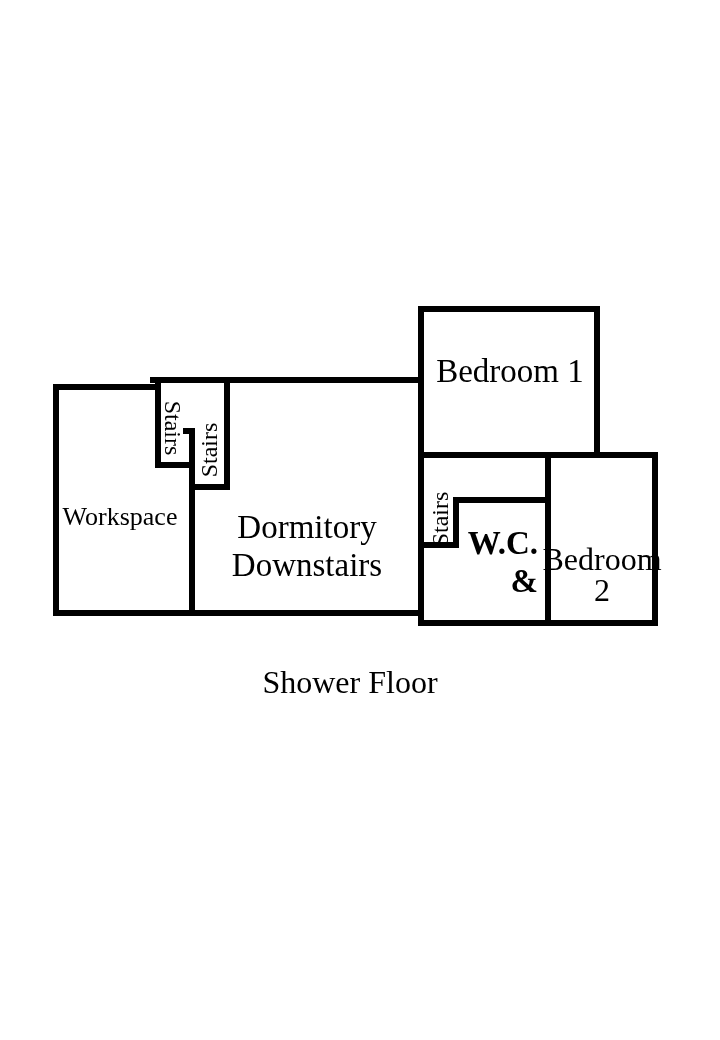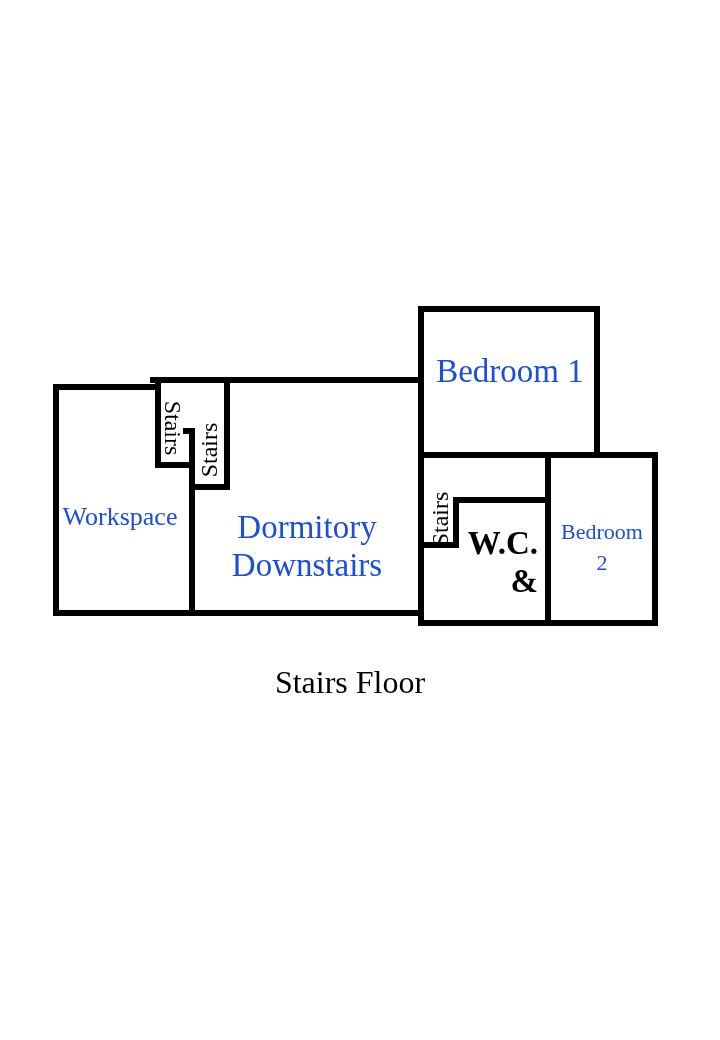--- a/index.html
+++ b/index.html
@@ -18,33 +18,33 @@
   }
   .wall {
     position: absolute;
     background: #000000;
   }
   .room-label {
     position: absolute;
     transform: translate(-50%, -50%);
     text-align: center;
     white-space: nowrap;
-    color: #1d4ed8;
+    color: #000000;
   }
   .stairs-label {
     position: absolute;
     white-space: nowrap;
     font-size: 24px;
     color: #000000;
   }
   .rot-cw  { transform: translate(-50%, -50%) rotate(90deg); }
   .rot-ccw { transform: translate(-50%, -50%) rotate(-90deg); }
   .fs26 { font-size: 26px; }
   .fs33 { font-size: 33px; line-height: 38px; }
-  .fs26b2 { font-size: 22px; line-height: 31px; }
+  .fs26b2 { font-size: 32px; line-height: 31px; margin-top: 28px; }
   .wc-block {
     position: absolute;
     right: 182px;
     top: 562px;
     transform: translateY(-50%);
     text-align: right;
     font-size: 33px;
     line-height: 38px;
     white-space: nowrap;
     color: #000000;
@@ -119,16 +119,16 @@
 
   <div class="stairs-label rot-ccw" style="left:209px; top:450px;">
     <span>Stairs</span>
   </div>
 
   <div class="stairs-label rot-ccw" style="left:440px; top:519px;">
     <span>Stairs</span>
   </div>
 
   <div class="floor-title">
-    <span>Stairs Floor</span>
+    <span>Shower Floor</span>
   </div>
 
 </div>
 
 </body></html>

